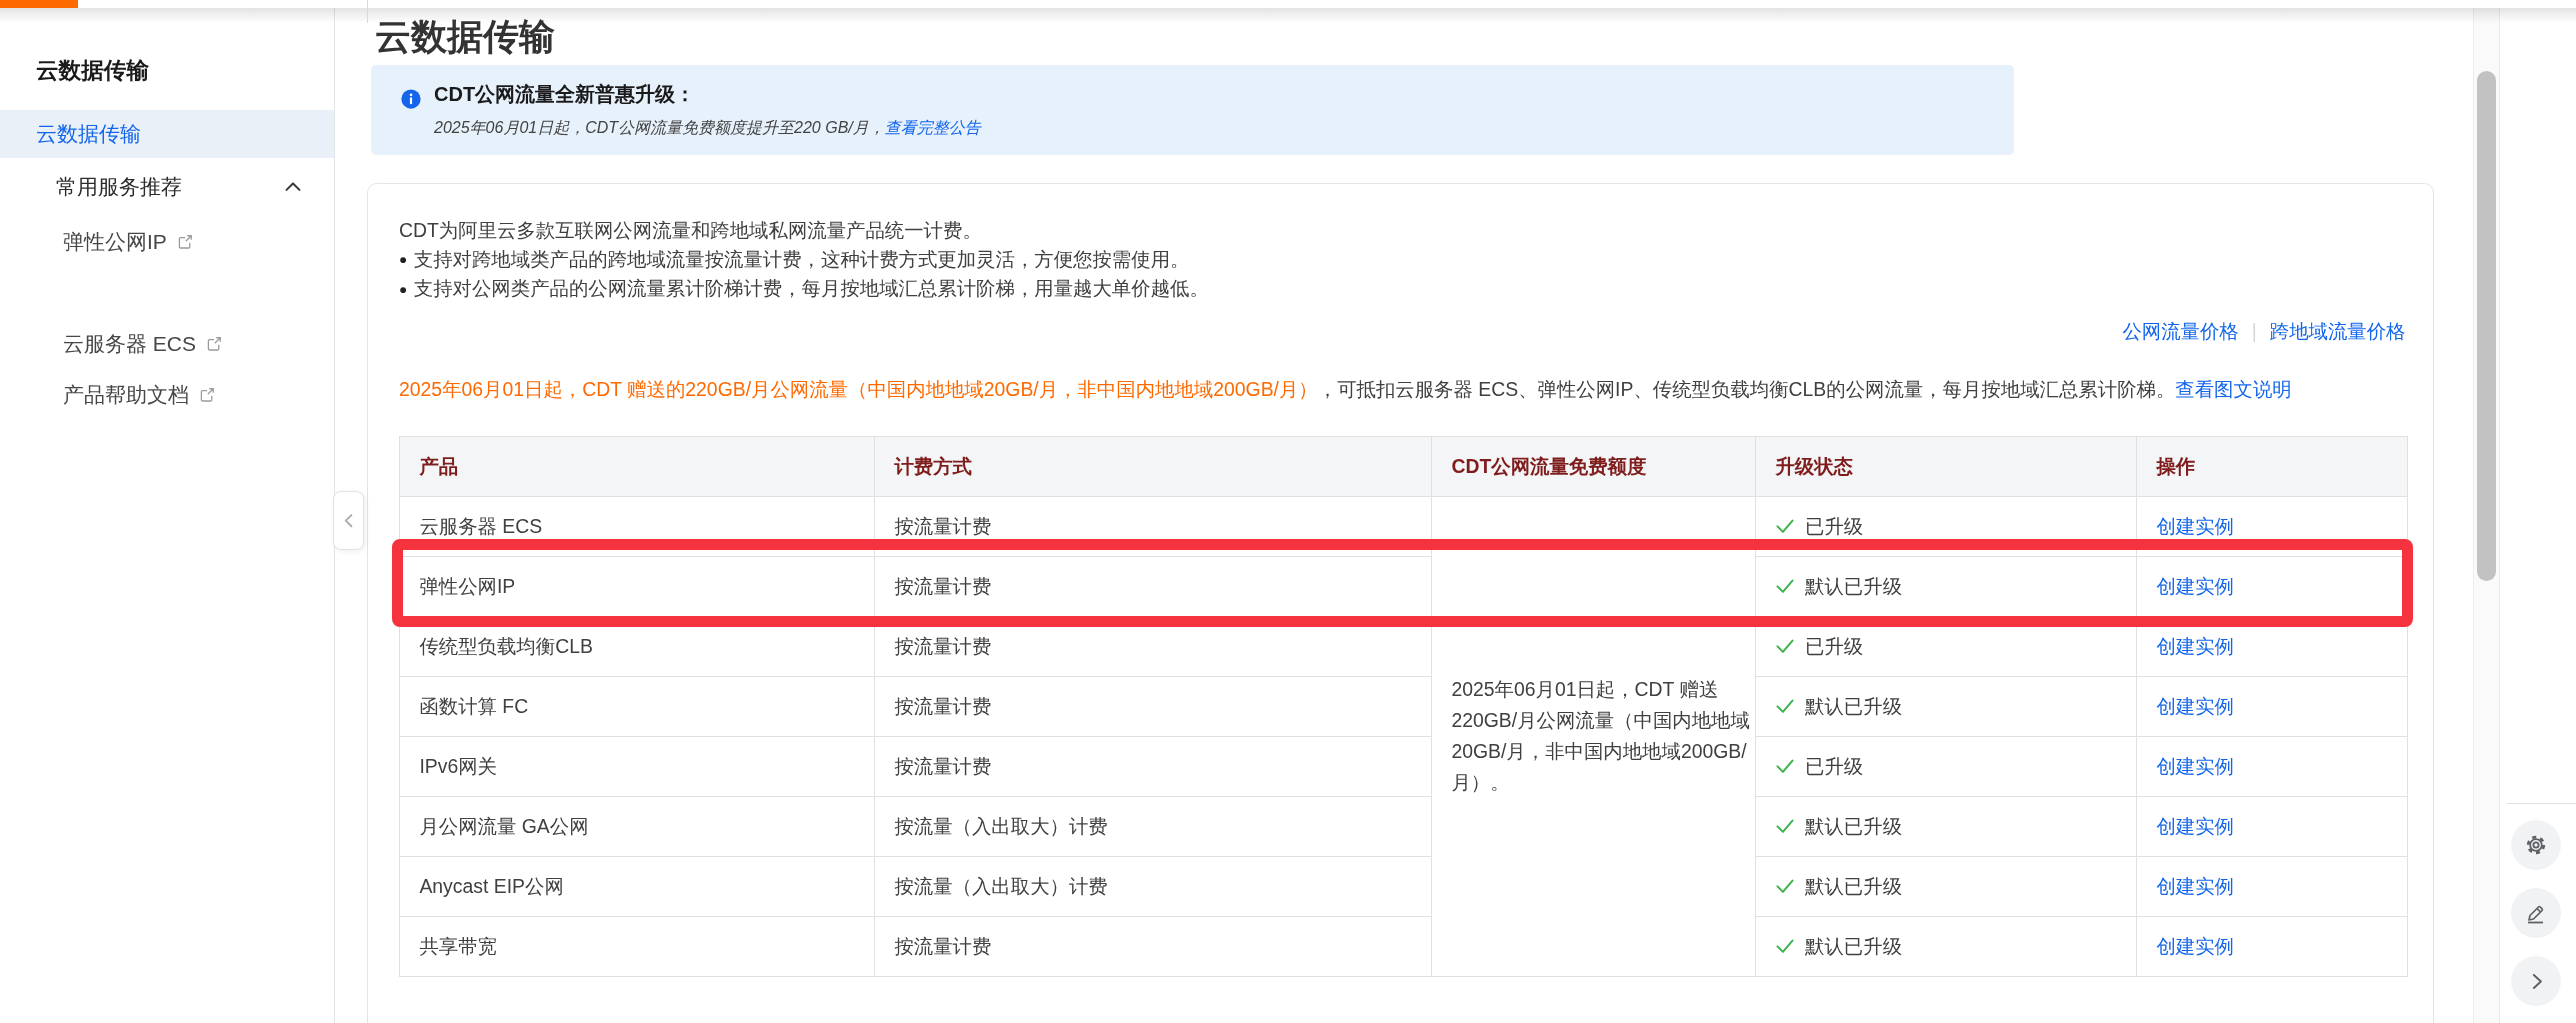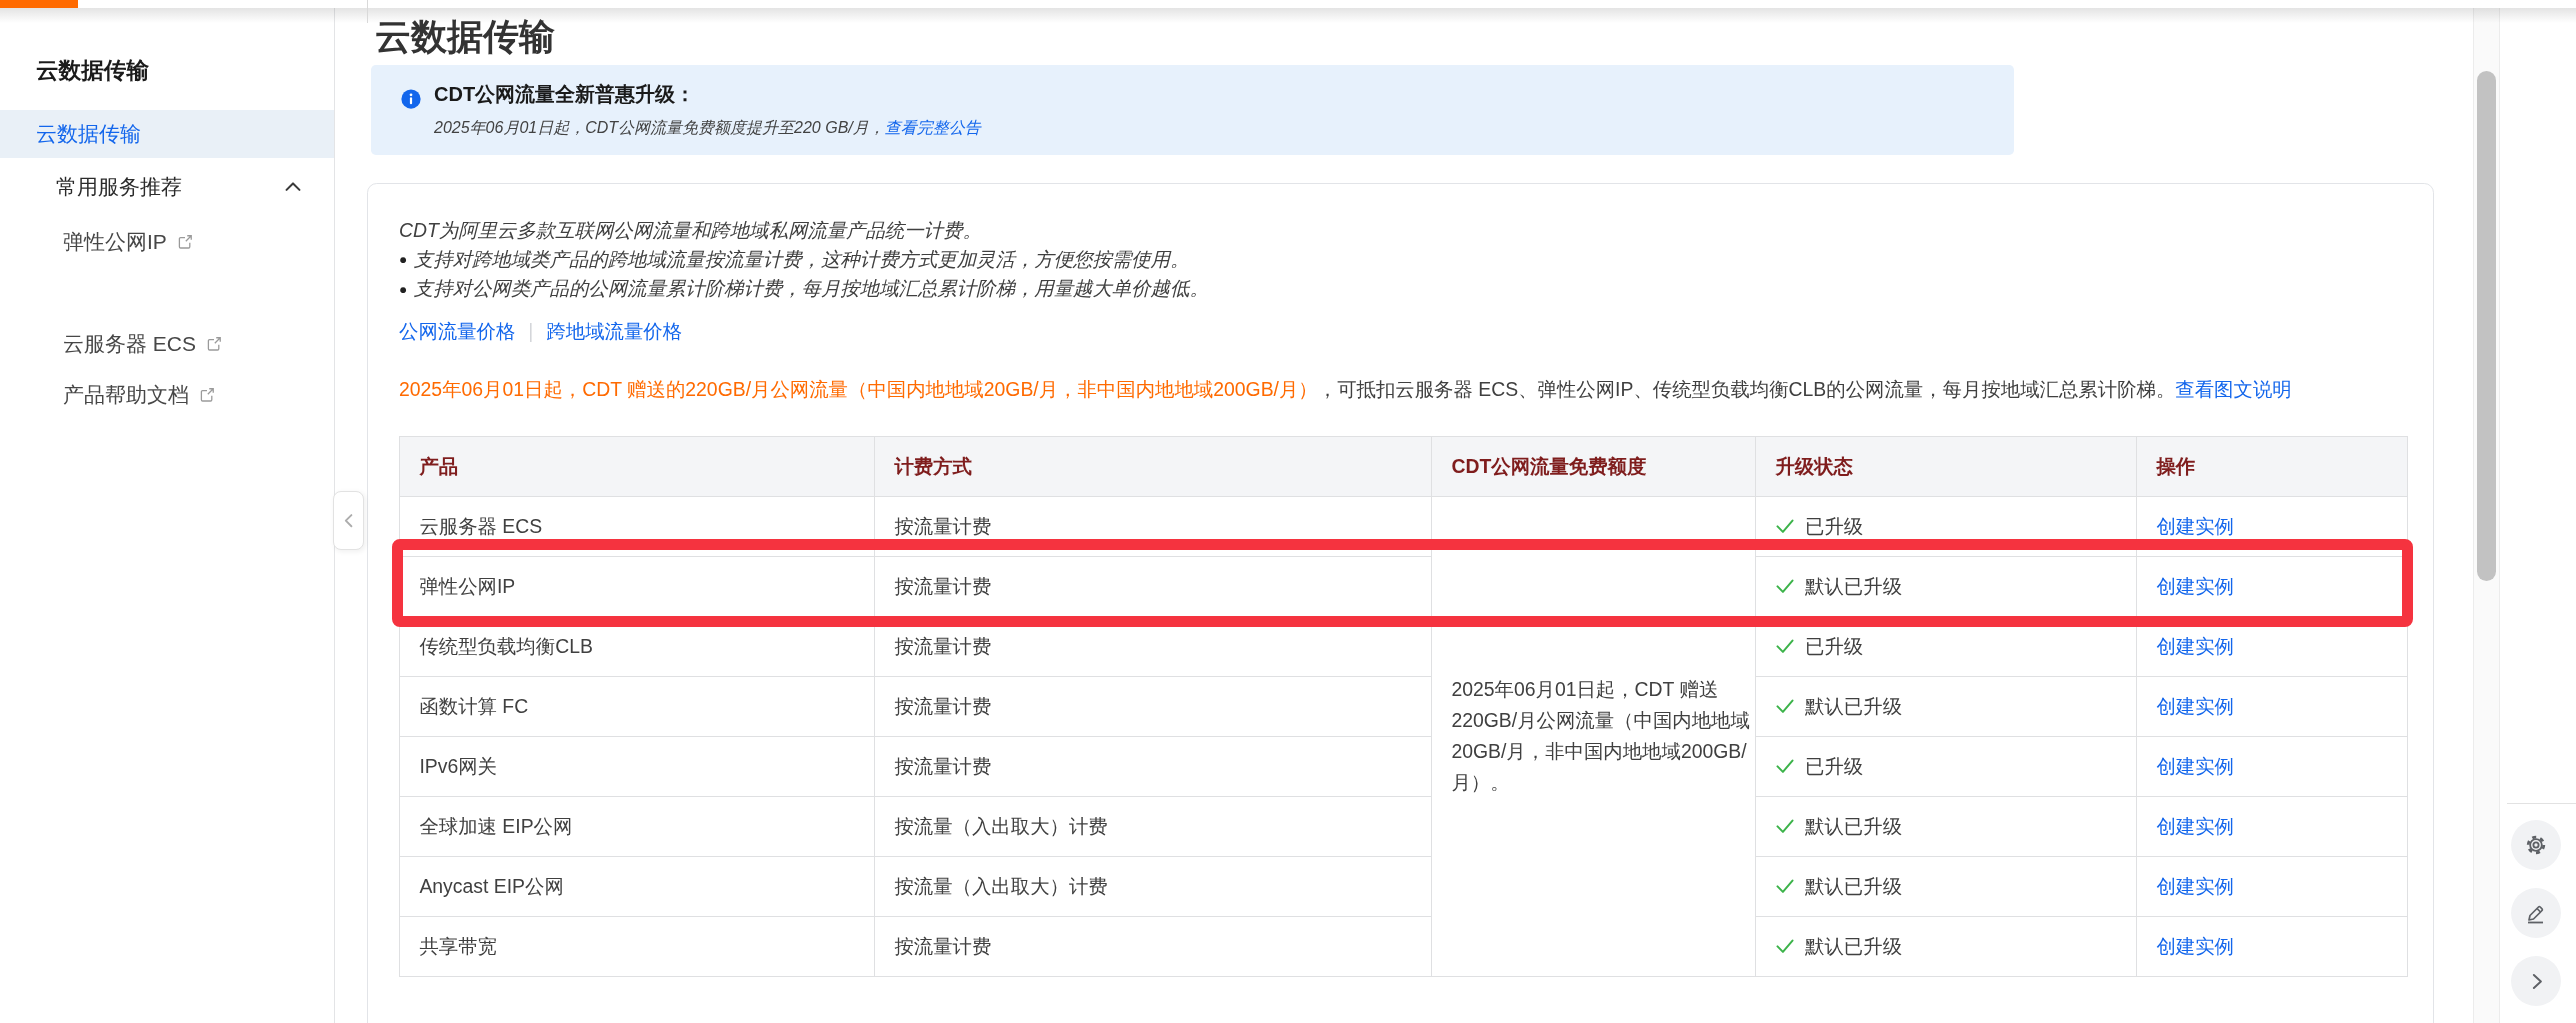--- a/index.html
+++ b/index.html
@@ -37,23 +37,23 @@
   .page-title{position:absolute;left:375px;top:-11.3px;font-size:36px;font-weight:bold;color:#333;z-index:1;}
   .banner{position:absolute;left:371px;top:65px;width:1643px;height:90px;background:#E7F1FC;border-radius:4.8px;z-index:2;}
   .banner-icon{position:absolute;left:29px;top:23.4px;}
   .banner-title{position:absolute;left:63px;top:15.3px;font-size:20px;font-weight:bold;color:#1A1A1A;line-height:29px;}
   .banner-body{position:absolute;left:63px;top:49px;font-size:16px;color:#424242;line-height:27.5px;font-style:italic;}
   a.lnk{color:#1366EC;text-decoration:none;cursor:pointer;}
 
   
   .card{position:absolute;left:367px;top:183px;width:2067px;height:977px;background:#fff;
       border:1.2px solid #E2E4E8;border-radius:9.7px;z-index:2;box-sizing:border-box;padding:32px 27.5px 0 31px;}
-  .desc-line{font-size:19.4px;line-height:29px;color:#404040;font-style:italic;}
+  .desc-line{font-size:19.4px;line-height:29px;color:#404040;}
   .desc-line .dot{font-size:13.7px;vertical-align:1.6px;margin-right:6.5px;color:#222;}
-  .price-links{margin-top:14.5px;font-size:19.4px;}
+  .price-links{margin-top:14.5px;font-size:19.4px;text-align:right;}
   .price-links .sep{color:#D4D6DA;margin:0 13px;}
   .section-title{margin-top:34px;font-size:22.6px;font-weight:bold;color:#1A1A1A;}
   .notice{margin-top:31px;font-size:19.4px;line-height:27.5px;}
   .notice .org{color:#FF6A00;}
   .notice .rest{color:#404040;}
 
   
   table.cdt{border-collapse:collapse;table-layout:fixed;width:2008px;margin-top:32px;}
   table.cdt th,table.cdt td{border:0.8px solid #DFE0E2;font-size:19.4px;text-align:left;
       padding:0 0 0 19.4px;height:60px;box-sizing:border-box;}
@@ -241,21 +241,21 @@
               <div class="status-wrap">
                 <svg width="20" height="20" viewBox="0 0 24 24">
                   <polyline points="3,12.5 9.5,19 21,5.5" fill="none" stroke="#3CB34A" stroke-width="2.4" stroke-linecap="round" stroke-linejoin="round"></polyline>
                 </svg>
                 <span>已升级</span>
               </div>
             </td>
           <td><a class="lnk">创建实例</a></td>
         </tr>
         <tr>
-          <td>全球加速 EIP公网</td>
+          <td>月公网流量 GA公网</td>
           <td>按流量（入出取大）计费</td>
           <td>
               <div class="status-wrap">
                 <svg width="20" height="20" viewBox="0 0 24 24">
                   <polyline points="3,12.5 9.5,19 21,5.5" fill="none" stroke="#3CB34A" stroke-width="2.4" stroke-linecap="round" stroke-linejoin="round"></polyline>
                 </svg>
                 <span>默认已升级</span>
               </div>
             </td>
           <td><a class="lnk">创建实例</a></td>

